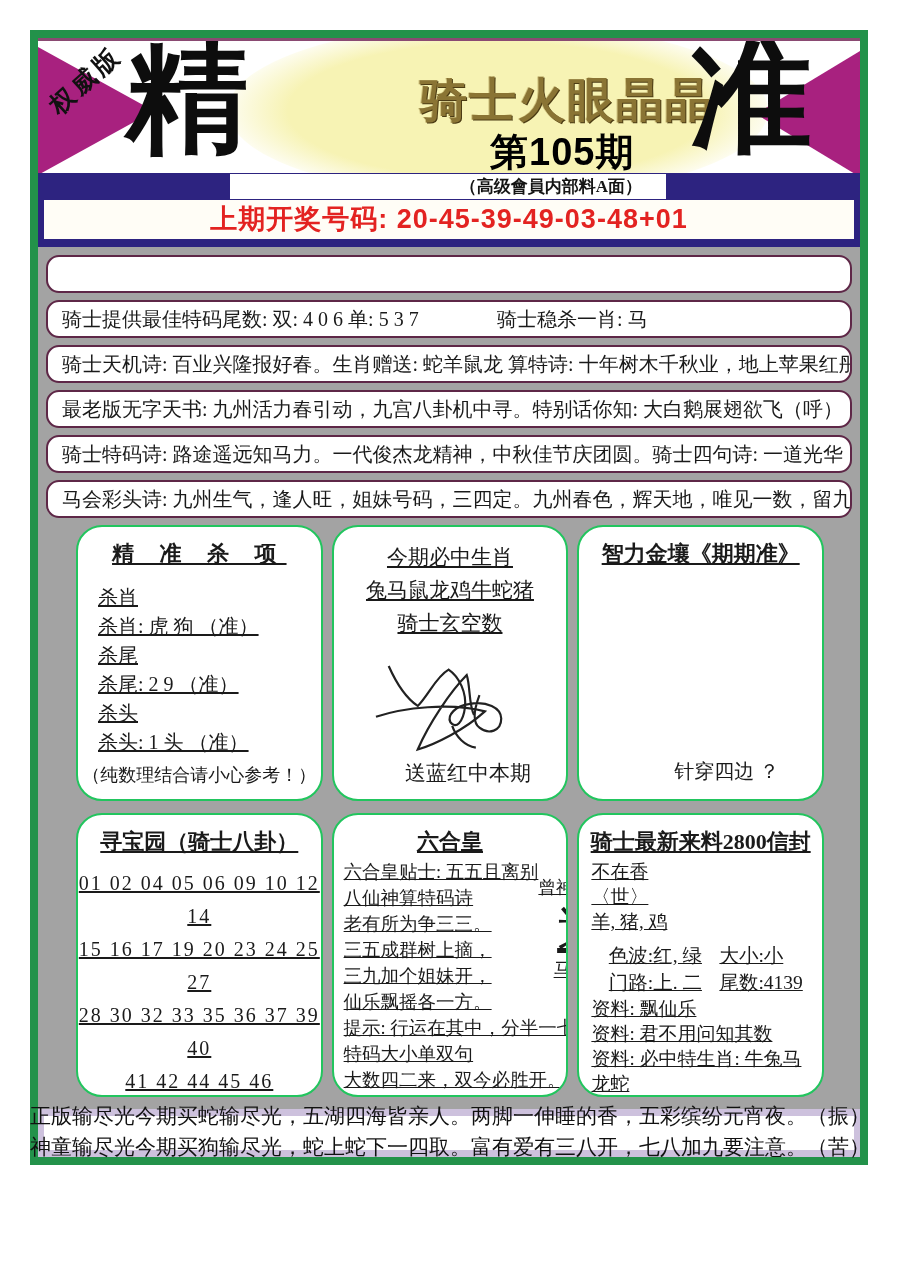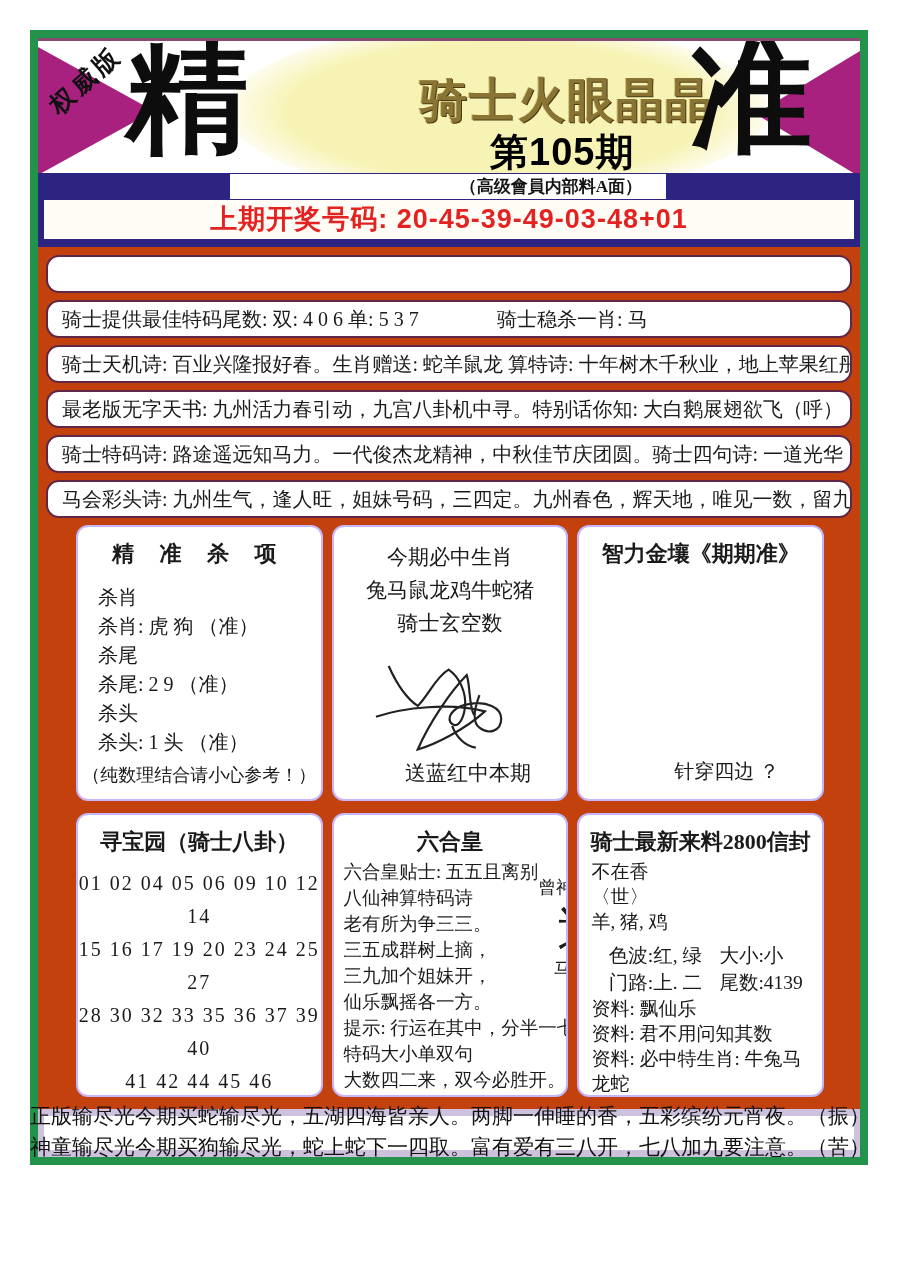--- a/index.html
+++ b/index.html
@@ -29,28 +29,28 @@
   .navy-band{position:relative;height:27px;background:#2d2380;}
   .member-box{position:absolute;left:192px;top:1px;width:436px;height:25px;background:#fff;
               text-align:right;padding-right:24px;box-sizing:border-box;font-size:17px;
               font-weight:bold;line-height:25px;color:#141414;}
   
   .draw-strip{background:#2d2380;padding:0 6px 8px 6px;}
   .draw-text{background:#fffdf6;height:39px;text-align:center;font-size:27px;font-weight:bold;
              color:#e32321;line-height:39px;letter-spacing:1px;
              font-family:"Liberation Sans","DejaVu Sans",sans-serif;}
   
-  .purple-body{background:#c2410c;padding:8px 8px 12px 8px;}
+  .purple-body{background:#a3a3a3;padding:8px 8px 12px 8px;}
   .bar{background:#fff;border:2px solid #5e2747;border-radius:13px;height:34px;margin-bottom:7px;
        position:relative;font-size:20px;line-height:34px;padding-left:14px;white-space:nowrap;overflow:hidden;}
   .bar .bar-right{position:absolute;left:56%;}
   .grid{display:grid;grid-template-columns:1fr 0.96fr 1fr;gap:9px;margin:0 28px 0 30px;}
   .grid.mid{height:276px;margin-top:4px;}
   .grid.bottom{height:284px;margin-top:12px;}
-  .wbox{background:#fff;border:2px solid #c4b5fd;border-radius:12px;position:relative;overflow:hidden;}
+  .wbox{background:#fff;border:2px solid #22c55e;border-radius:26px;position:relative;overflow:hidden;text-decoration:underline;}
   .wbox .box-title{text-align:center;font-size:22px;font-weight:bold;margin-top:12px;}
   
   .kill-title{letter-spacing:10px;}
   .kill-lines{margin:14px 0 0 20px;font-size:20px;line-height:29px;}
   .kill-note{position:absolute;bottom:12px;width:100%;text-align:center;font-size:18px;}
   
   .zline{text-align:center;font-size:21px;line-height:33px;}
   .zline.first{margin-top:14px;}
   .scribble{display:block;margin:6px auto 0 auto;}
   .zfooter{position:absolute;bottom:12px;width:100%;text-align:center;font-size:21px;padding-left:18px;}

